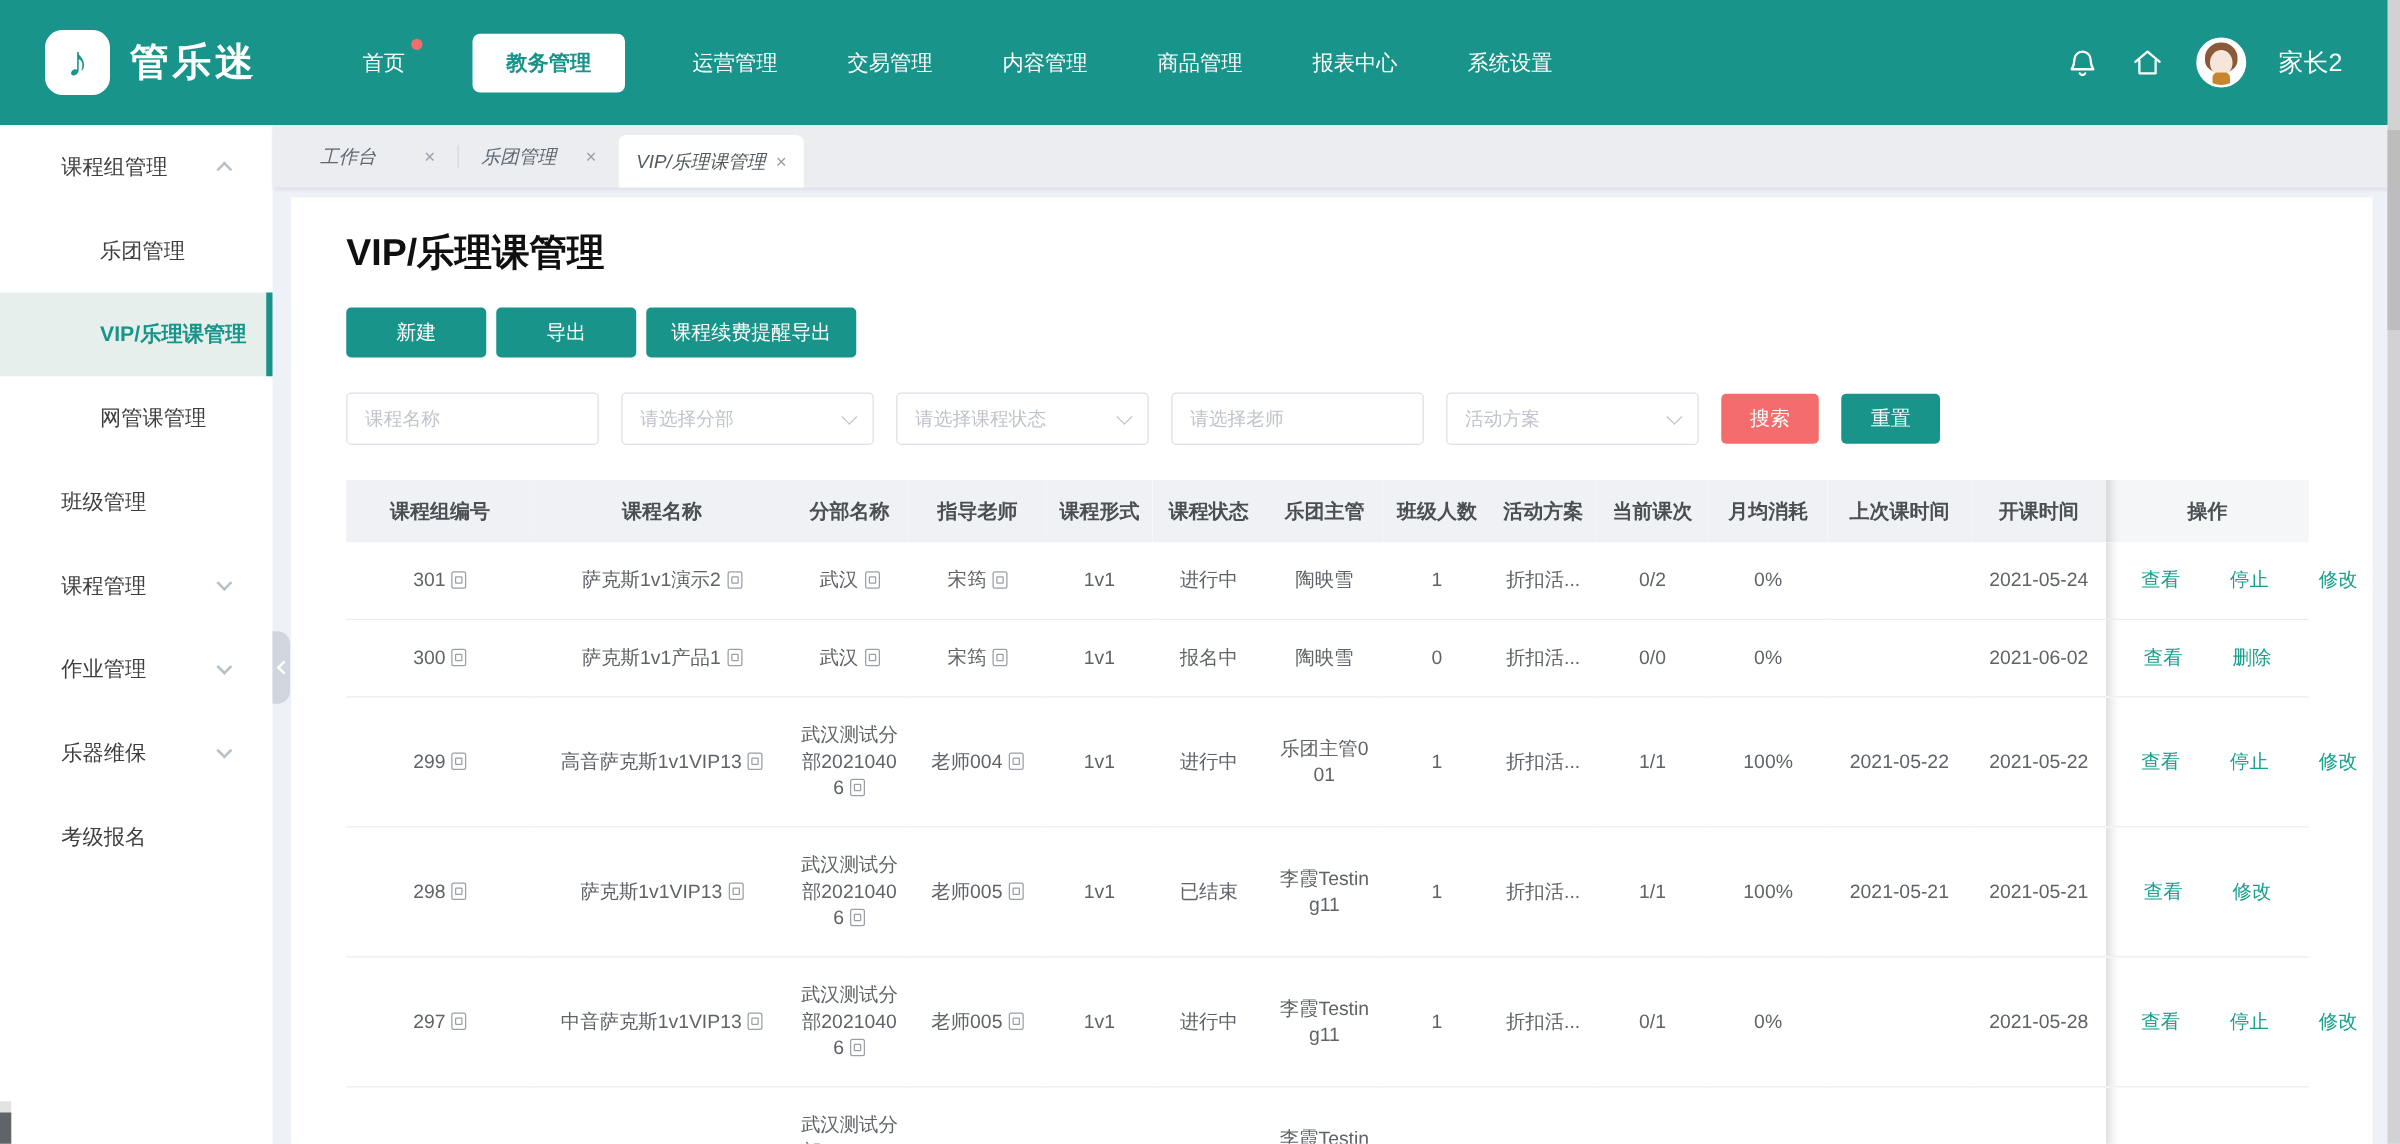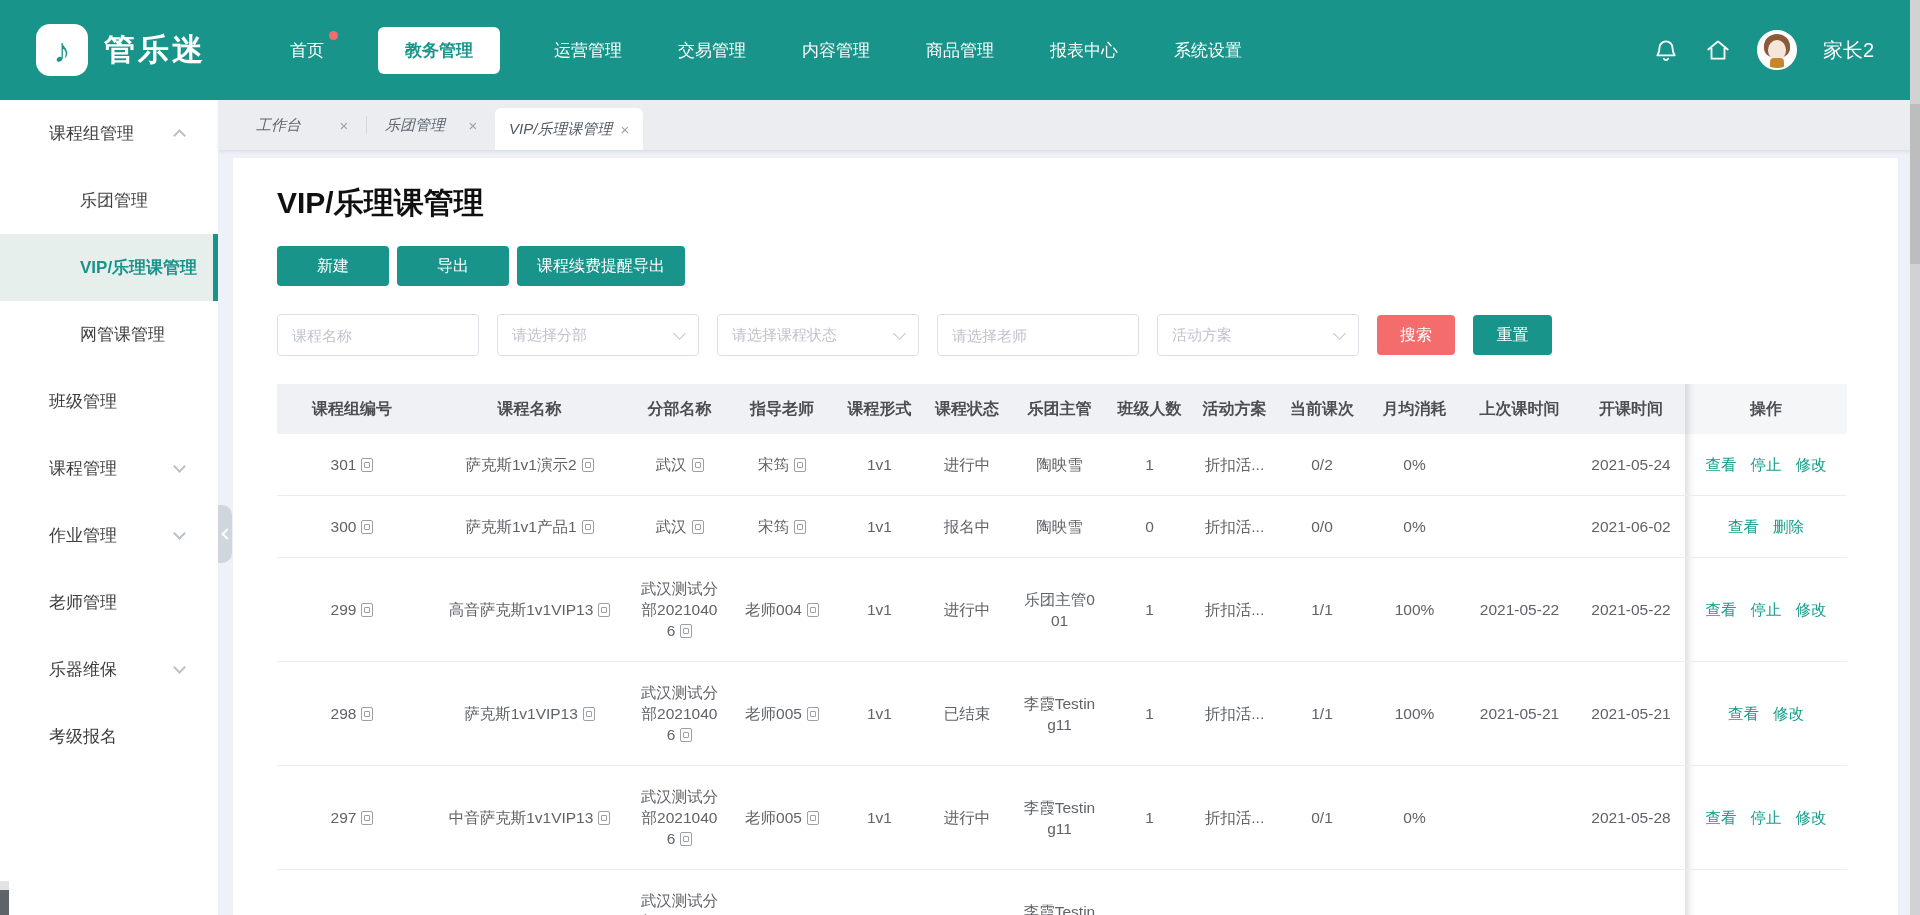--- a/index.html
+++ b/index.html
@@ -63,21 +63,21 @@
   
   table.grid { width:1570px; border-collapse:collapse; table-layout:fixed; }
   table.grid th { height:50px; background:#f0f1f4; color:#4a4f54; font-size:16px; font-weight:bold; text-align:center; padding:0 6px; white-space:nowrap; overflow:hidden; }
   table.grid th.ops { background:#f5f6f8; box-shadow:inset 14px 0 10px -12px rgba(0,0,0,.18); }
   table.grid td { padding:20px 8px; font-size:15.5px; line-height:21px; color:#5f6368; text-align:center; vertical-align:middle; border-bottom:1px solid #ebedf2; background:#fff; }
   table.grid td.ops { box-shadow:inset 14px 0 10px -12px rgba(0,0,0,.18); white-space:nowrap; }
   td.f-branch, td.f-supervisor { word-break:break-all; }
   td.f-last_class, td.f-start_class, td.f-code { white-space:nowrap; }
   .copy-icon { display:inline-block; width:12px; height:14px; border:1px solid #9aa0a6; border-radius:2px; position:relative; margin-left:5px; vertical-align:-2px; cursor:pointer; }
   .copy-icon::before { content:""; position:absolute; left:2px; top:3px; right:2px; bottom:3px; border:1px solid #9aa0a6; border-radius:1px; }
-  .op-link { color:#18a08c; cursor:pointer; margin:0 7px; white-space:nowrap; }
+  .op-link { color:#18a08c; cursor:pointer; margin:0 20px; white-space:nowrap; }
 
   
   .win-scrollbar { position:absolute; right:0; top:0; width:10px; height:915px; background:#d2d2d2; z-index:50; }
   .win-scroll-thumb { position:absolute; left:0; top:104px; width:10px; height:160px; background:#bdbdbd; cursor:pointer; }
 </style>
 </head>
 <body>
 
 <header class="topbar">
   <div class="logo-box">
@@ -134,23 +134,20 @@
       </div>
       <div class="side-item">
         <span>课程管理</span>
         <span class="side-chev down"></span>
       </div>
       <div class="side-item">
         <span>作业管理</span>
         <span class="side-chev down"></span>
       </div>
       <div class="side-item">
-        <span>老师管理</span>
-      </div>
-      <div class="side-item">
         <span>乐器维保</span>
         <span class="side-chev down"></span>
       </div>
       <div class="side-item">
         <span>考级报名</span>
       </div>
       <div class="side-scroll-track"></div>
       <div class="side-scroll-thumb"></div>
     </aside>
   <div class="collapse-handle">

